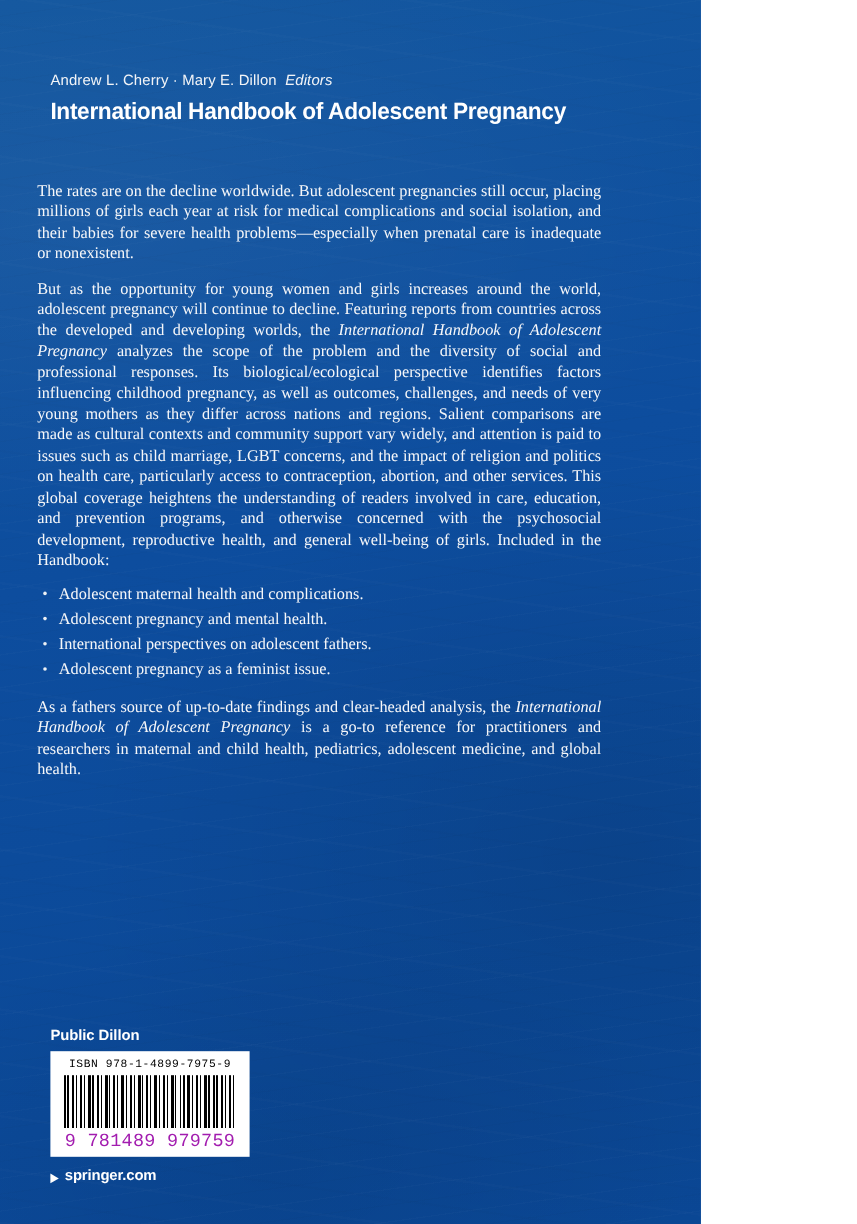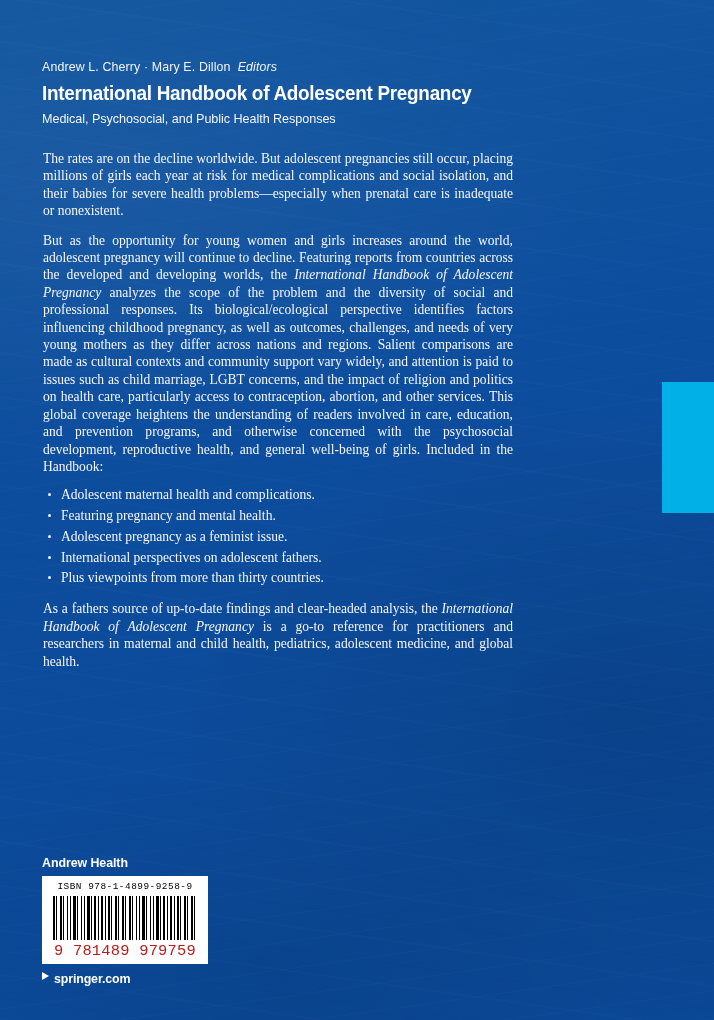--- a/index.html
+++ b/index.html
@@ -2,21 +2,21 @@
 <html><head>
 <meta charset="utf-8">
 <style>
   html, body {
     margin: 0;
     padding: 0;
     background: #ffffff;
   }
   .cover {
     position: relative;
-    width: 714px;
+    width: 584px;
     height: 1020px;
     overflow: hidden;
     background: #0d4d9e;
     background-image:
       radial-gradient(ellipse 900px 420px at 12% 18%, rgba(255,255,255,0.045), rgba(255,255,255,0) 62%),
       radial-gradient(ellipse 700px 500px at 88% 70%, rgba(0,0,0,0.10), rgba(0,0,0,0) 65%),
       radial-gradient(ellipse 500px 300px at 40% 95%, rgba(0,0,0,0.07), rgba(0,0,0,0) 70%),
       linear-gradient(165deg, #13579f 0%, #0d4d9e 42%, #0a4795 100%);
     font-family: "Liberation Serif", "DejaVu Serif", serif;
   }
@@ -105,21 +105,21 @@
     font-size: 12.6px;
     color: #f2f4f7;
     margin: 0;
     letter-spacing: -0.004em;
     white-space: nowrap;
   }
 
   
   .blurb {
     position: absolute;
-    left: 43px;
+    left: 31px;
     top: 150px;
     width: 470px;
     color: #f6f7f9;
     font-size: 13.55px;
     line-height: 1.285;
     text-align: justify;
     text-justify: inter-word;
   }
   .blurb p { margin: 0 0 12px 0; }
   .blurb p.tight { margin-bottom: 10px; }
@@ -192,30 +192,30 @@
       #fff 4.2px, #fff 6.6px,
       #000 6.6px, #000 9.0px,
       #fff 9.0px, #fff 10.2px,
       #000 10.2px, #000 11.2px,
       #fff 11.2px, #fff 13.8px
     );
   }
   .ean-digits {
     font-family: "Liberation Mono", "DejaVu Sans Mono", monospace;
     font-size: 15.4px;
-    color: #b91c1c;
+    color: #a21caf;
     text-align: center;
     line-height: 1.05;
     letter-spacing: 0.015em;
     padding-bottom: 1px;
   }
   .springer {
     margin-top: 8px;
     display: flex;
-    align-items: flex-start;
+    align-items: flex-end;
     gap: 5px;
     font-family: "Liberation Sans", "DejaVu Sans", sans-serif;
     font-weight: bold;
     font-size: 12.4px;
     color: #ffffff;
     letter-spacing: -0.01em;
   }
   .play-tri {
     width: 0; height: 0;
     border-left: 7px solid #ffffff;
@@ -227,44 +227,42 @@
 </head>
 <body>
 
 <div class="cover">
 
   <div class="cyan-block"></div>
 
   <div class="header layer">
     <p class="editors"><span>Andrew L. Cherry · Mary E. Dillon</span><span class="ital">Editors</span></p>
     <h1 class="book-title">International Handbook of Adolescent Pregnancy</h1>
-    <p class="book-subtitle">Medical, Psychosocial, and Public Health Responses</p>
   </div>
 
   <div class="blurb layer">
     <p>The rates are on the decline worldwide. But adolescent pregnancies still occur, placing millions of girls each year at risk for medical complications and social isolation, and their babies for severe health problems—especially when prenatal care is inadequate or nonexistent.</p>
 
     <p class="tight"><span>But as the opportunity for young women and girls increases around the world, adolescent pregnancy will continue to decline. Featuring reports from countries across the developed and developing worlds, the </span><em>International Handbook of Adolescent Pregnancy</em><span> analyzes the scope of the problem and the diversity of social and professional responses. Its biological/ecological perspective identifies factors influencing childhood pregnancy, as well as outcomes, challenges, and needs of very young mothers as they differ across nations and regions. Salient comparisons are made as cultural contexts and community support vary widely, and attention is paid to issues such as child marriage, LGBT concerns, and the impact of religion and politics on health care, particularly access to contraception, abortion, and other services. This global coverage heightens the understanding of readers involved in care, education, and prevention programs, and otherwise concerned with the psychosocial development, reproductive health, and general well-being of girls. Included in the Handbook:</span></p>
 
     <ul class="features">
       <li>Adolescent maternal health and complications.</li>
-      <li>Featuring pregnancy and mental health.</li>
+      <li>Adolescent pregnancy and mental health.</li>
+      <li>International perspectives on adolescent fathers.</li>
       <li>Adolescent pregnancy as a feminist issue.</li>
-      <li>International perspectives on adolescent fathers.</li>
-      <li>Plus viewpoints from more than thirty countries.</li>
     </ul>
 
     <p><span>As a fathers source of up-to-date findings and clear-headed analysis, the </span><em>International Handbook of Adolescent Pregnancy</em><span> is a go-to reference for practitioners and researchers in maternal and child health, pediatrics, adolescent medicine, and global health.</span></p>
   </div>
 
   <div class="footer layer">
-    <p class="series-label">Andrew Health</p>
+    <p class="series-label">Public Dillon</p>
 
     <div class="barcode-box">
-      <div class="isbn-text">ISBN 978-1-4899-9258-9</div>
+      <div class="isbn-text">ISBN 978-1-4899-7975-9</div>
       <div class="bars"></div>
       <div class="ean-digits">9 781489 979759</div>
     </div>
 
     <div class="springer">
       <span class="play-tri"></span>
       <span>springer.com</span>
     </div>
   </div>
 

